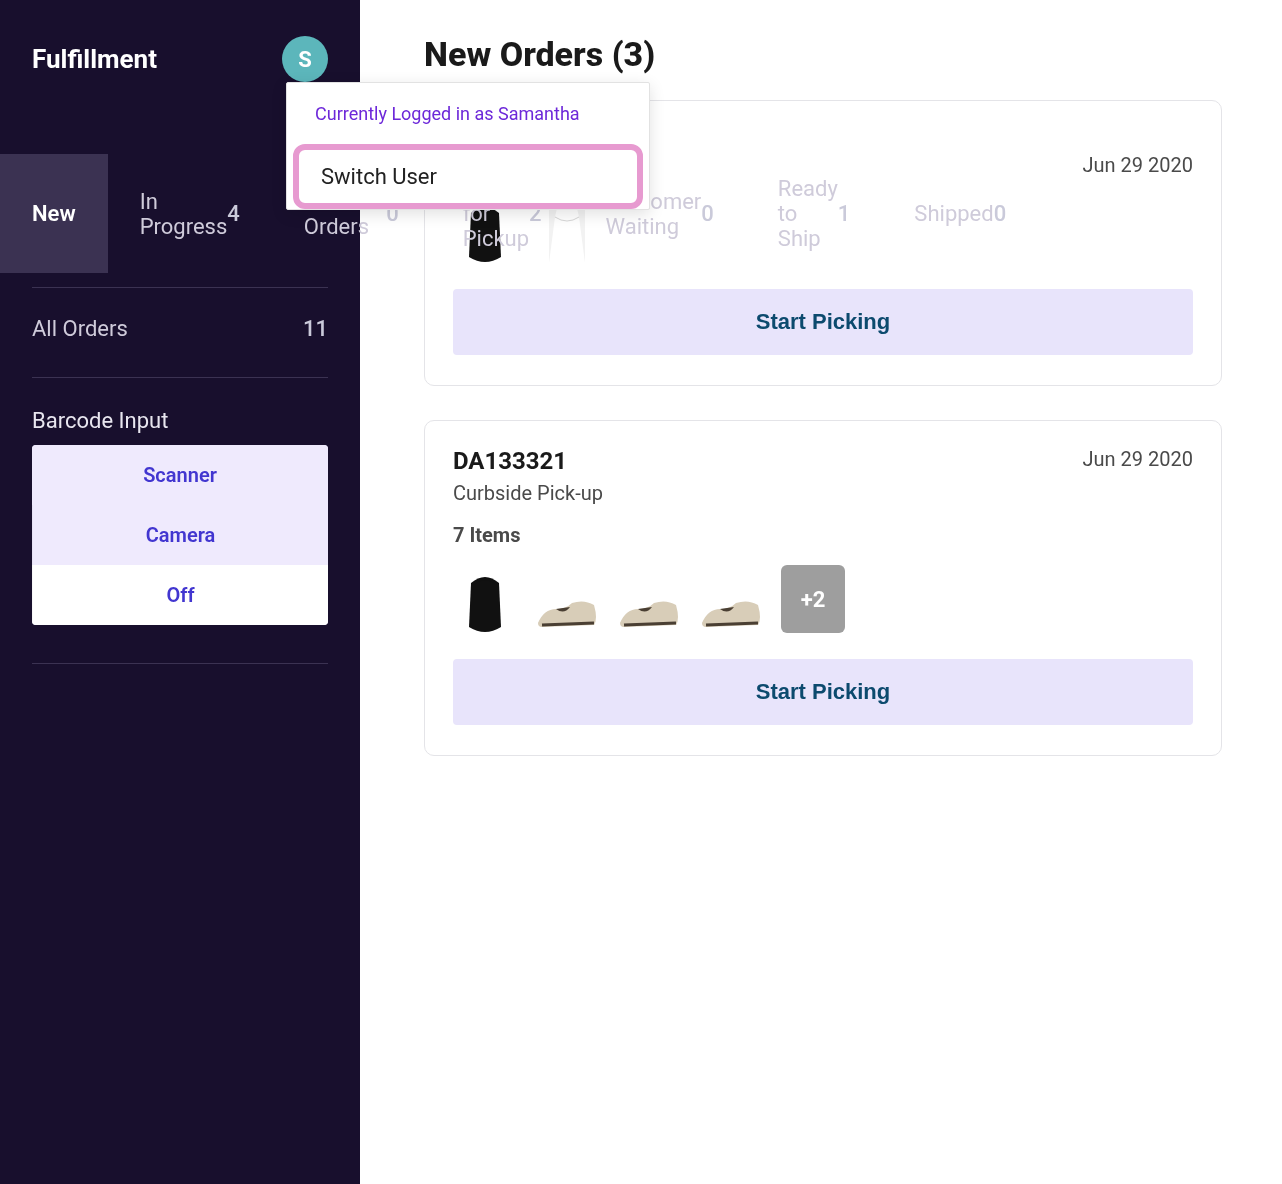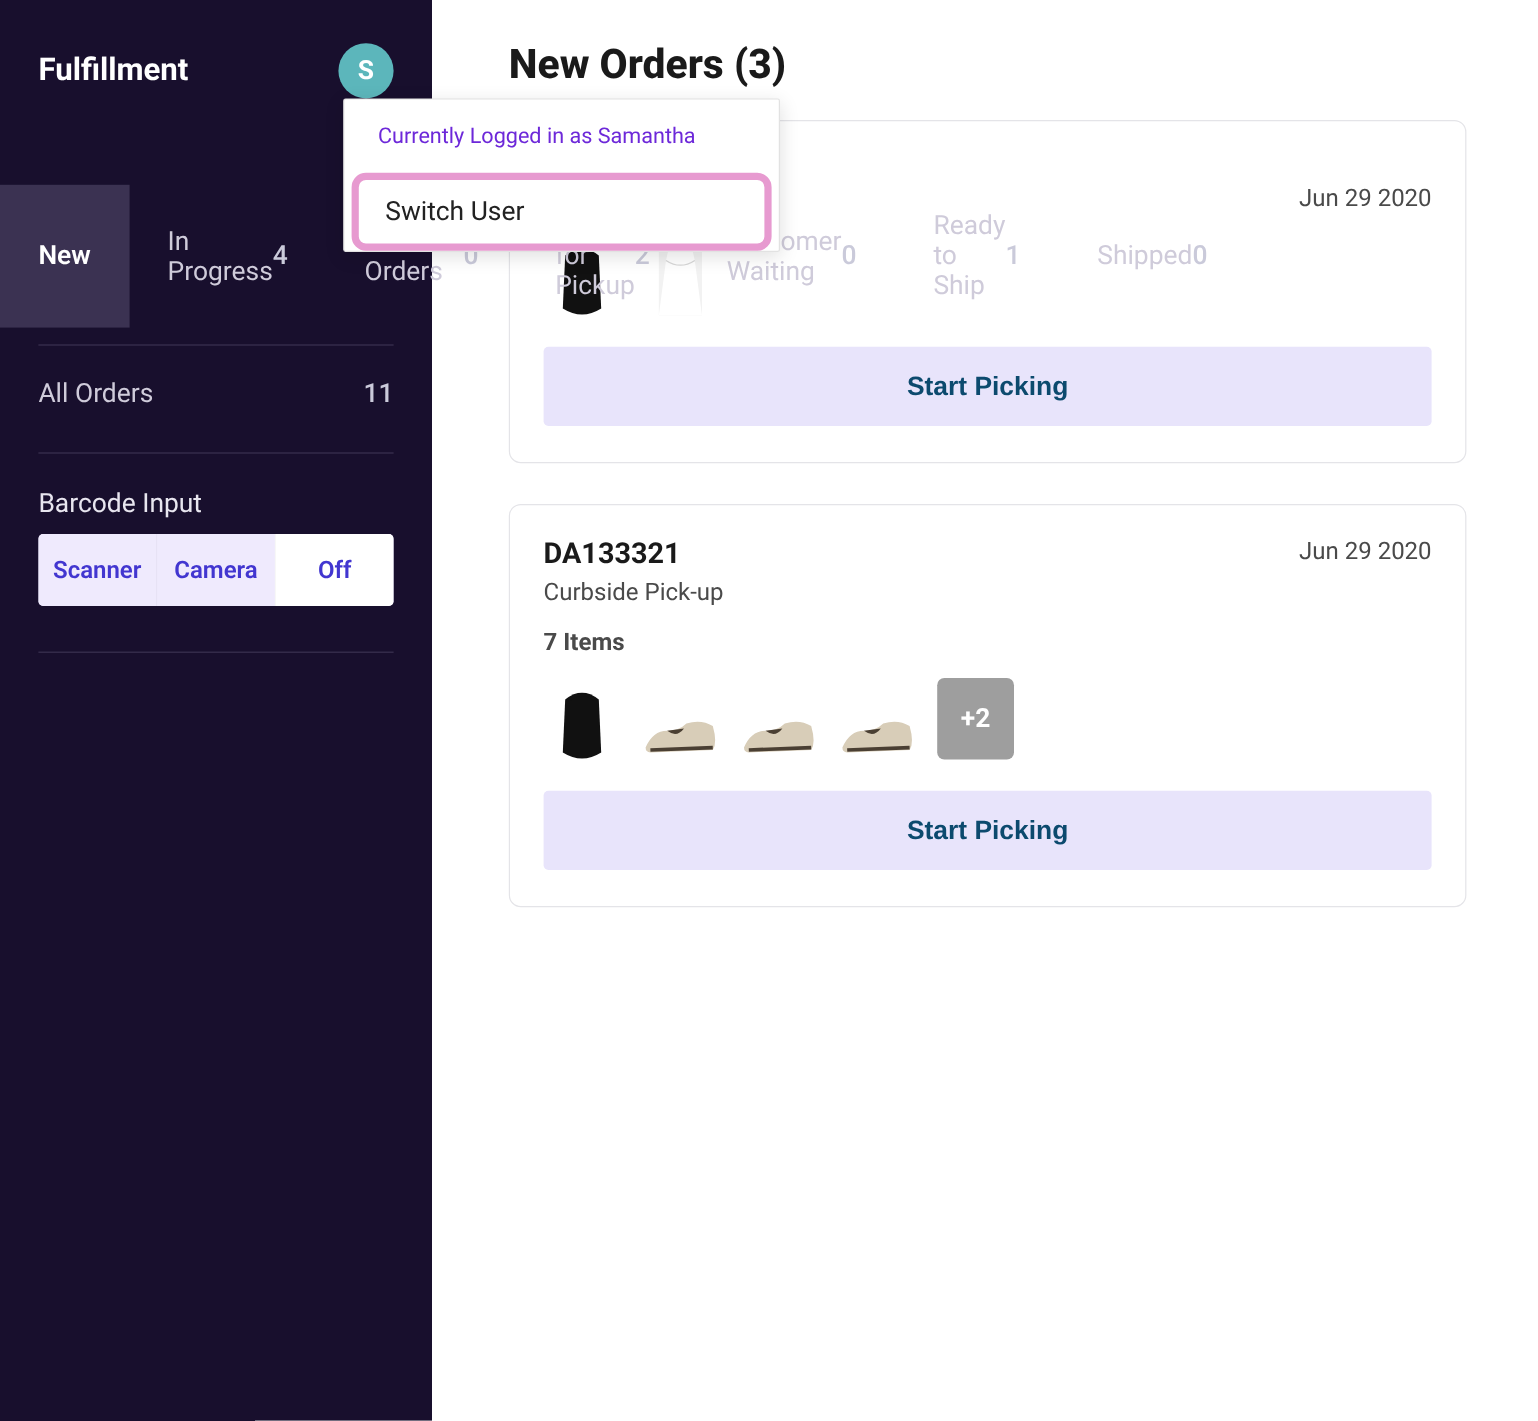--- a/index.html
+++ b/index.html
@@ -60,20 +60,21 @@
   }
 
   .barcode-section { padding: 24px 32px; }
   .barcode-label { font-size:22px; color:#e8e6ef; margin-bottom:12px; }
   .segmented {
     display:flex;
     border-radius:4px;
     overflow:hidden;
     background:#e8e4fb;
     width:296px;
+    flex-direction:column;
   }
   .seg-btn {
     flex:1;
     text-align:center;
     padding:18px 8px;
     font-size:20px;
     color:#4236d0;
     background:#efeafd;
     cursor:pointer;
     font-weight:600;

